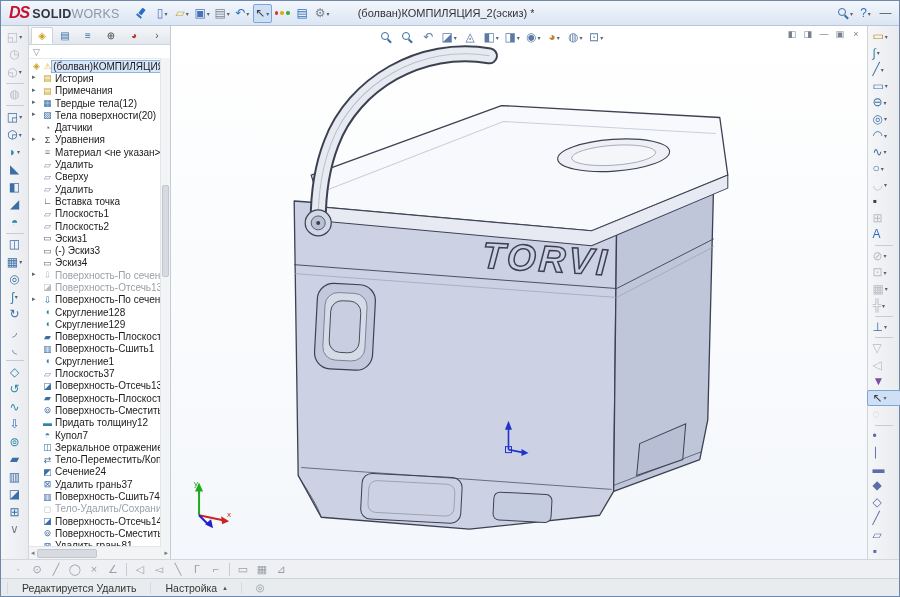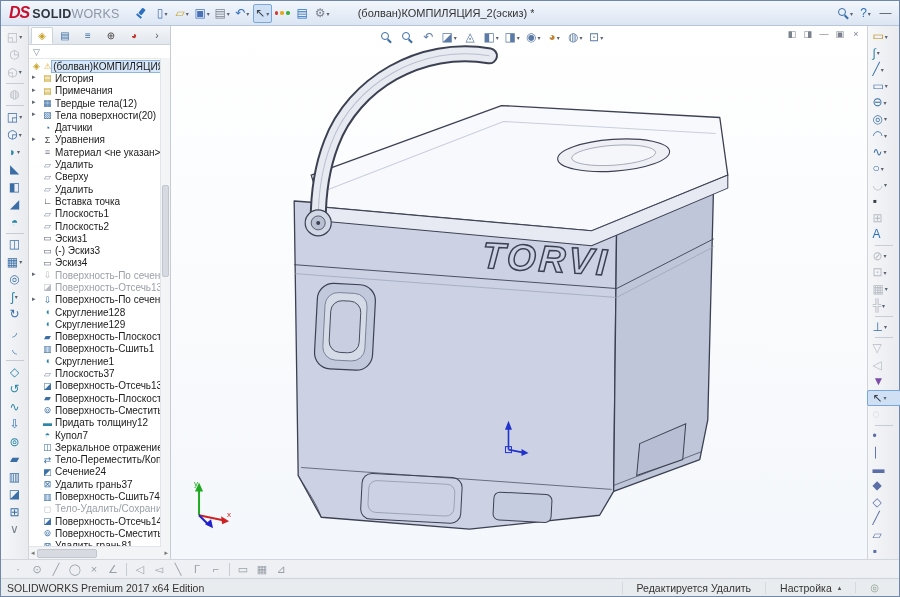--- a/index.html
+++ b/index.html
@@ -712,21 +712,20 @@
       </span>
       <span class="tbi">
         <i class="g">▦</i>
       </span>
       <span class="tbi">
         <i class="g">⊿</i>
       </span>
     </div>
 
   <div class="statusbar">
-    <div class="status-left">SOLIDWORKS Premium 2017 x64 Edition</div>
     <div class="scell">
         <span>Редактируется Удалить</span>
       </div>
     <div class="scell">
         <span>Настройка</span>
         <span class="up">▴</span>
       </div>
     <div class="scell">
         <span class="seye">◎</span>
       </div>

